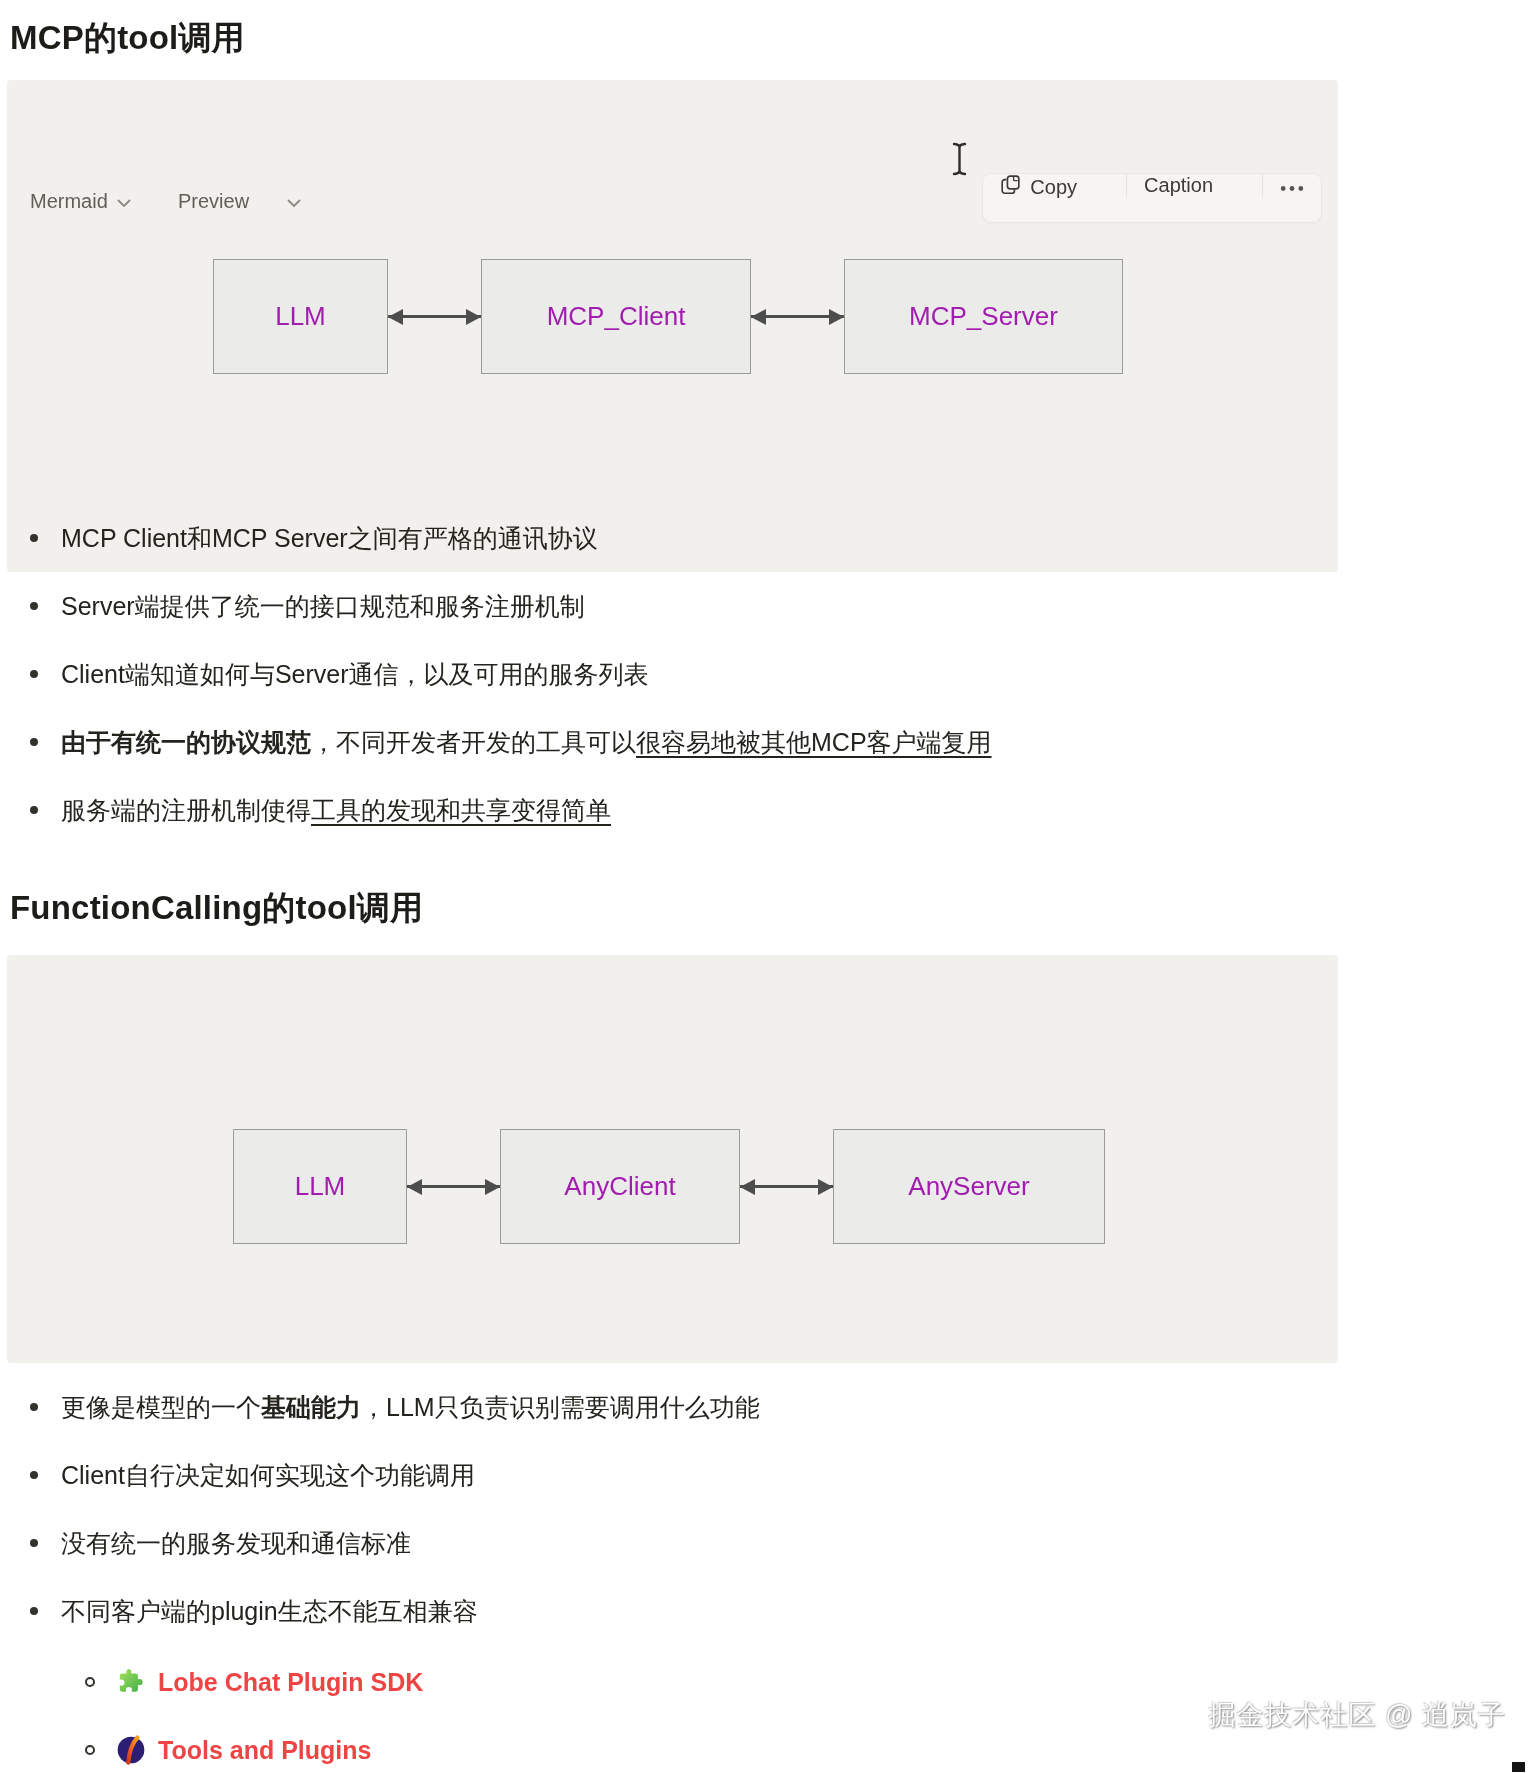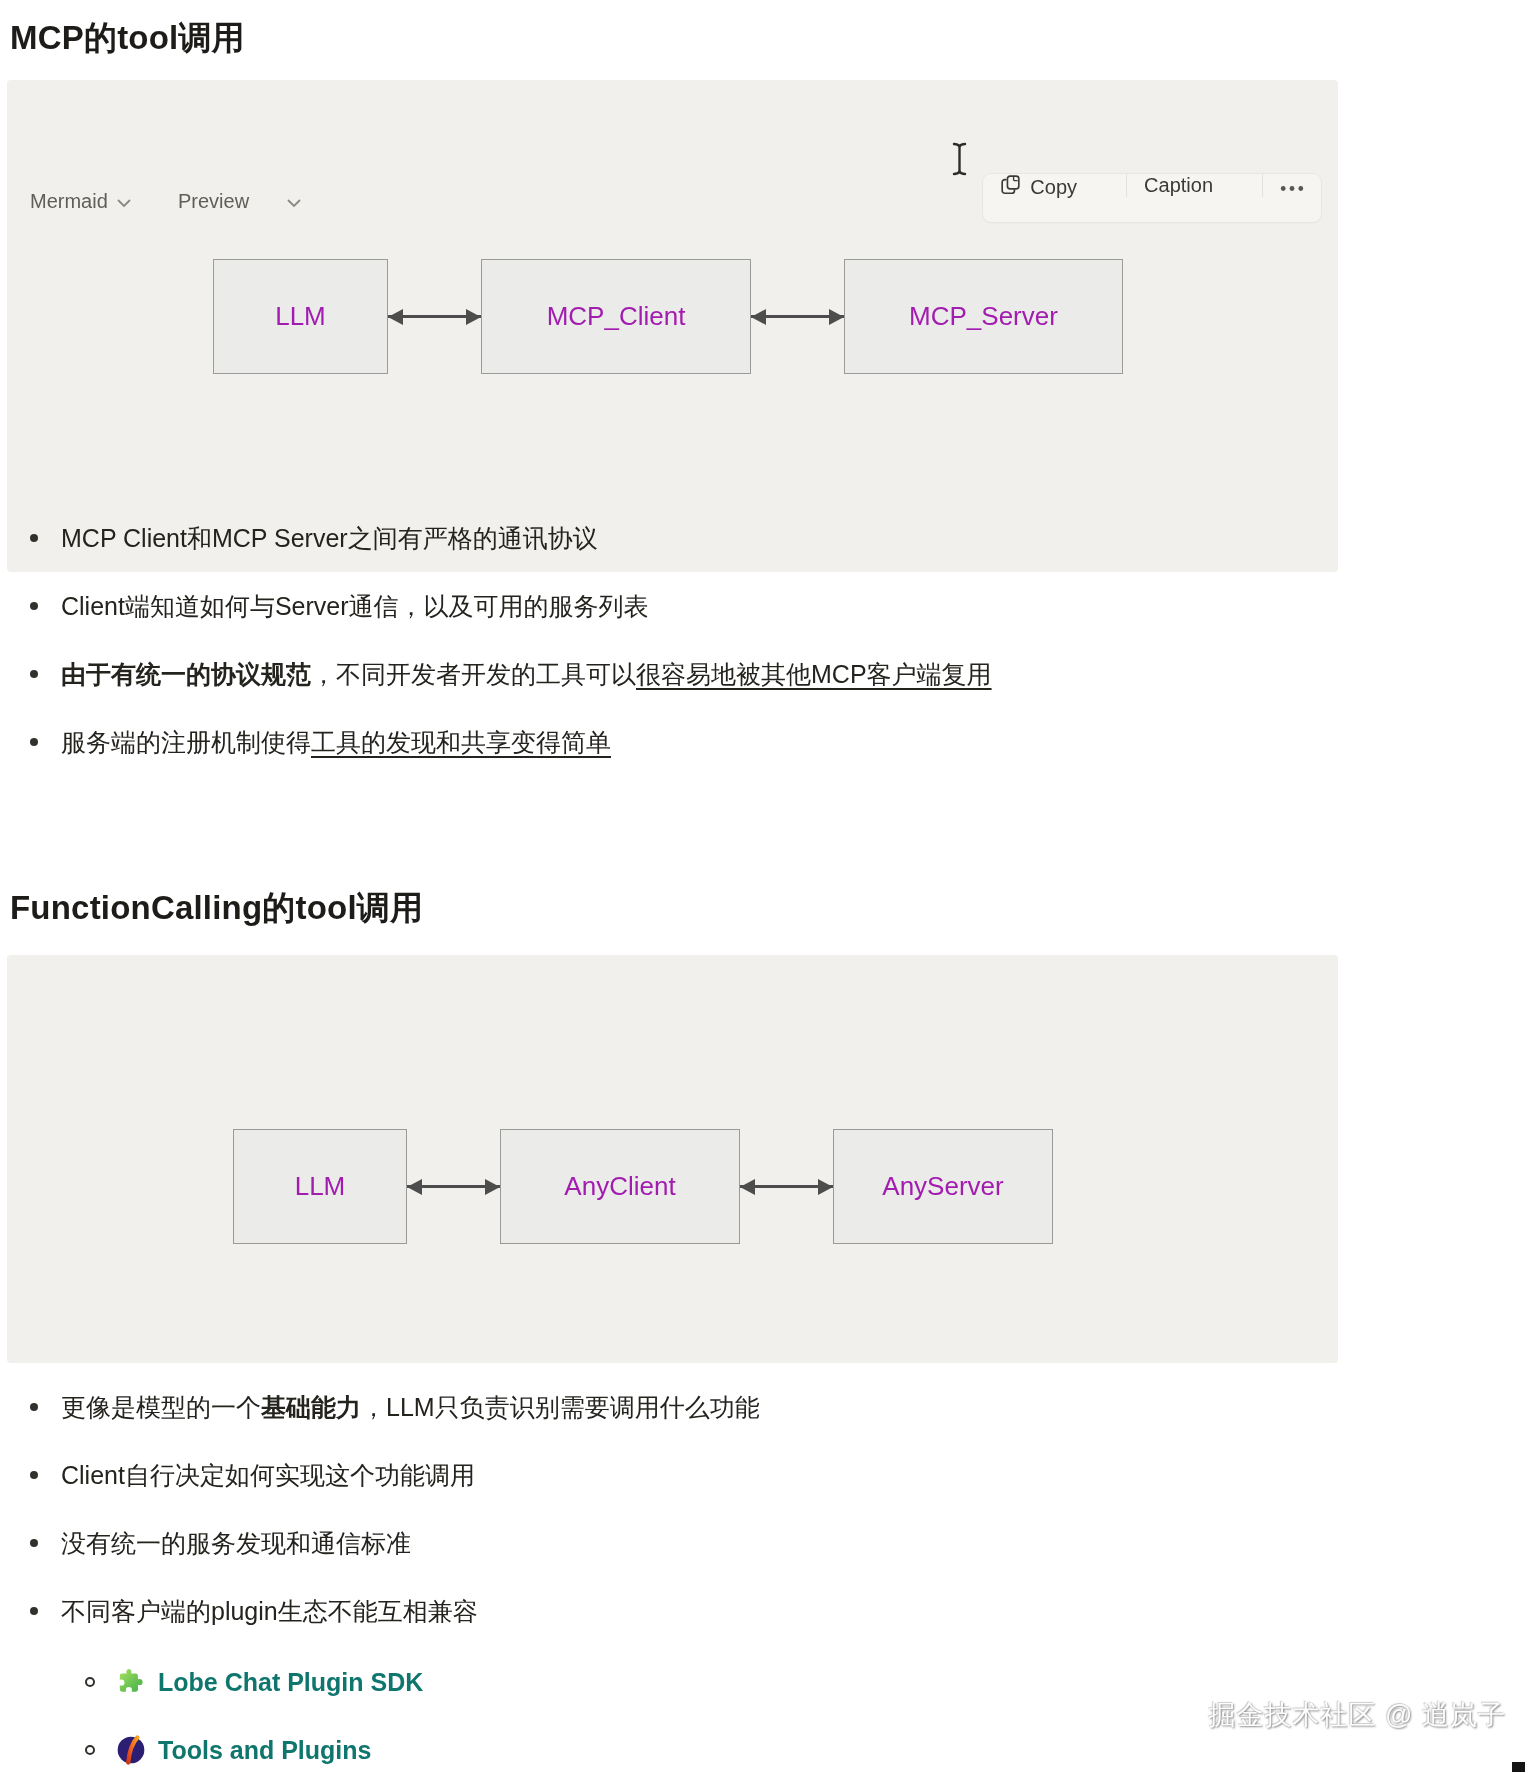--- a/index.html
+++ b/index.html
@@ -28,41 +28,41 @@
   .btn + .btn{border-left:1px solid #e3e2de;}
 
   .cursor-ibeam{position:absolute;left:951px;top:141px;}
 
   .diagram{position:absolute;display:flex;align-items:center;}
   #diagram1{left:206px;top:179px;}
   #diagram2{left:226px;top:174px;}
   .node{height:115px;box-sizing:border-box;display:flex;align-items:center;justify-content:center;
         background:var(--node-fill);border:1.5px solid var(--node-border);font-size:26px;color:#a21caf;}
   #diagram1 .n0{width:175px;} #diagram1 .n1{width:270px;} #diagram1 .n2{width:279px;}
-  #diagram2 .n0{width:174px;} #diagram2 .n1{width:240px;} #diagram2 .n2{width:220px;}
+  #diagram2 .n0{width:174px;} #diagram2 .n1{width:240px;} #diagram2 .n2{width:272px;}
   .arrow{position:relative;width:93px;height:18px;flex:none;
          background:linear-gradient(var(--arrow),var(--arrow)) center/100% 3px no-repeat;}
   .arrow::before,.arrow::after{content:"";position:absolute;top:1px;width:0;height:0;
          border-top:8px solid transparent;border-bottom:8px solid transparent;}
   .arrow::before{left:0;border-right:15px solid var(--arrow);}
   .arrow::after{right:0;border-left:15px solid var(--arrow);}
 
   ul.blist{position:absolute;left:22px;margin:0;padding:0;list-style:none;}
   #list1{top:521px;} #list2{top:1390px;}
   .bullet-item{display:flex;align-items:flex-start;min-height:34px;margin-bottom:34px;
                font-size:25px;line-height:34px;color:#24231e;}
   .dot{flex:none;width:8px;height:8px;border-radius:50%;background:#33312c;margin:13px 23px 0 8px;}
   .content .b{font-weight:700;}
   .content .u{text-decoration:underline;text-underline-offset:5px;text-decoration-thickness:1.5px;}
   li.sub-wrap{list-style:none;margin:0;padding:0;}
   ul.sublist{margin:0;padding:0;list-style:none;}
   .sub-item{display:flex;align-items:center;height:40px;margin-bottom:28px;padding-left:63px;}
   .circ{flex:none;width:10px;height:10px;border:2px solid #33312c;border-radius:50%;box-sizing:border-box;margin-right:19px;}
   .licon{flex:none;width:34px;height:34px;margin-right:10px;display:flex;align-items:center;justify-content:center;}
-  .ltext{font-size:25px;font-weight:700;color:#0f766e;cursor:pointer;}
+  .ltext{font-size:25px;font-weight:700;color:#ef4444;cursor:pointer;}
 
   .watermark{position:absolute;top:1697px;right:24px;font-size:27px;letter-spacing:1px;color:#fdfdfd;
              text-shadow:1px 1px 2px rgba(110,110,110,.85), -1px -1px 1px rgba(160,160,160,.5);}
   .corner-mark{position:absolute;right:5px;bottom:1px;width:13px;height:10px;background:#141414;}
 </style>
 </head>
 <body>
 
 <div class="page">
 
@@ -127,20 +127,24 @@
       <path d="M3 3c3 0 4.6 1 5.5 2.2C9.4 4 11 3 14 3"></path>
       <path d="M8.5 5.2v25.6"></path>
       <path d="M3 33c3 0 4.6-1 5.5-2.2C9.4 32 11 33 14 33"></path>
     </svg>
   </span>
 
   <ul class="blist" id="list1">
       <li class="bullet-item">
         <span class="dot"></span>
         <span class="content"><span>MCP Client和MCP Server之间有严格的通讯协议</span></span>
+      </li>
+      <li class="bullet-item">
+        <span class="dot"></span>
+        <span class="content"><span>Server端提供了统一的接口规范和服务注册机制</span></span>
       </li>
       <li class="bullet-item">
         <span class="dot"></span>
         <span class="content"><span>Client端知道如何与Server通信，以及可用的服务列表</span></span>
       </li>
       <li class="bullet-item">
         <span class="dot"></span>
         <span class="content"><span class="b">由于有统一的协议规范</span><span>，不同开发者开发的工具可以</span><span class="u">很容易地被其他MCP客户端复用</span></span>
       </li>
       <li class="bullet-item">

